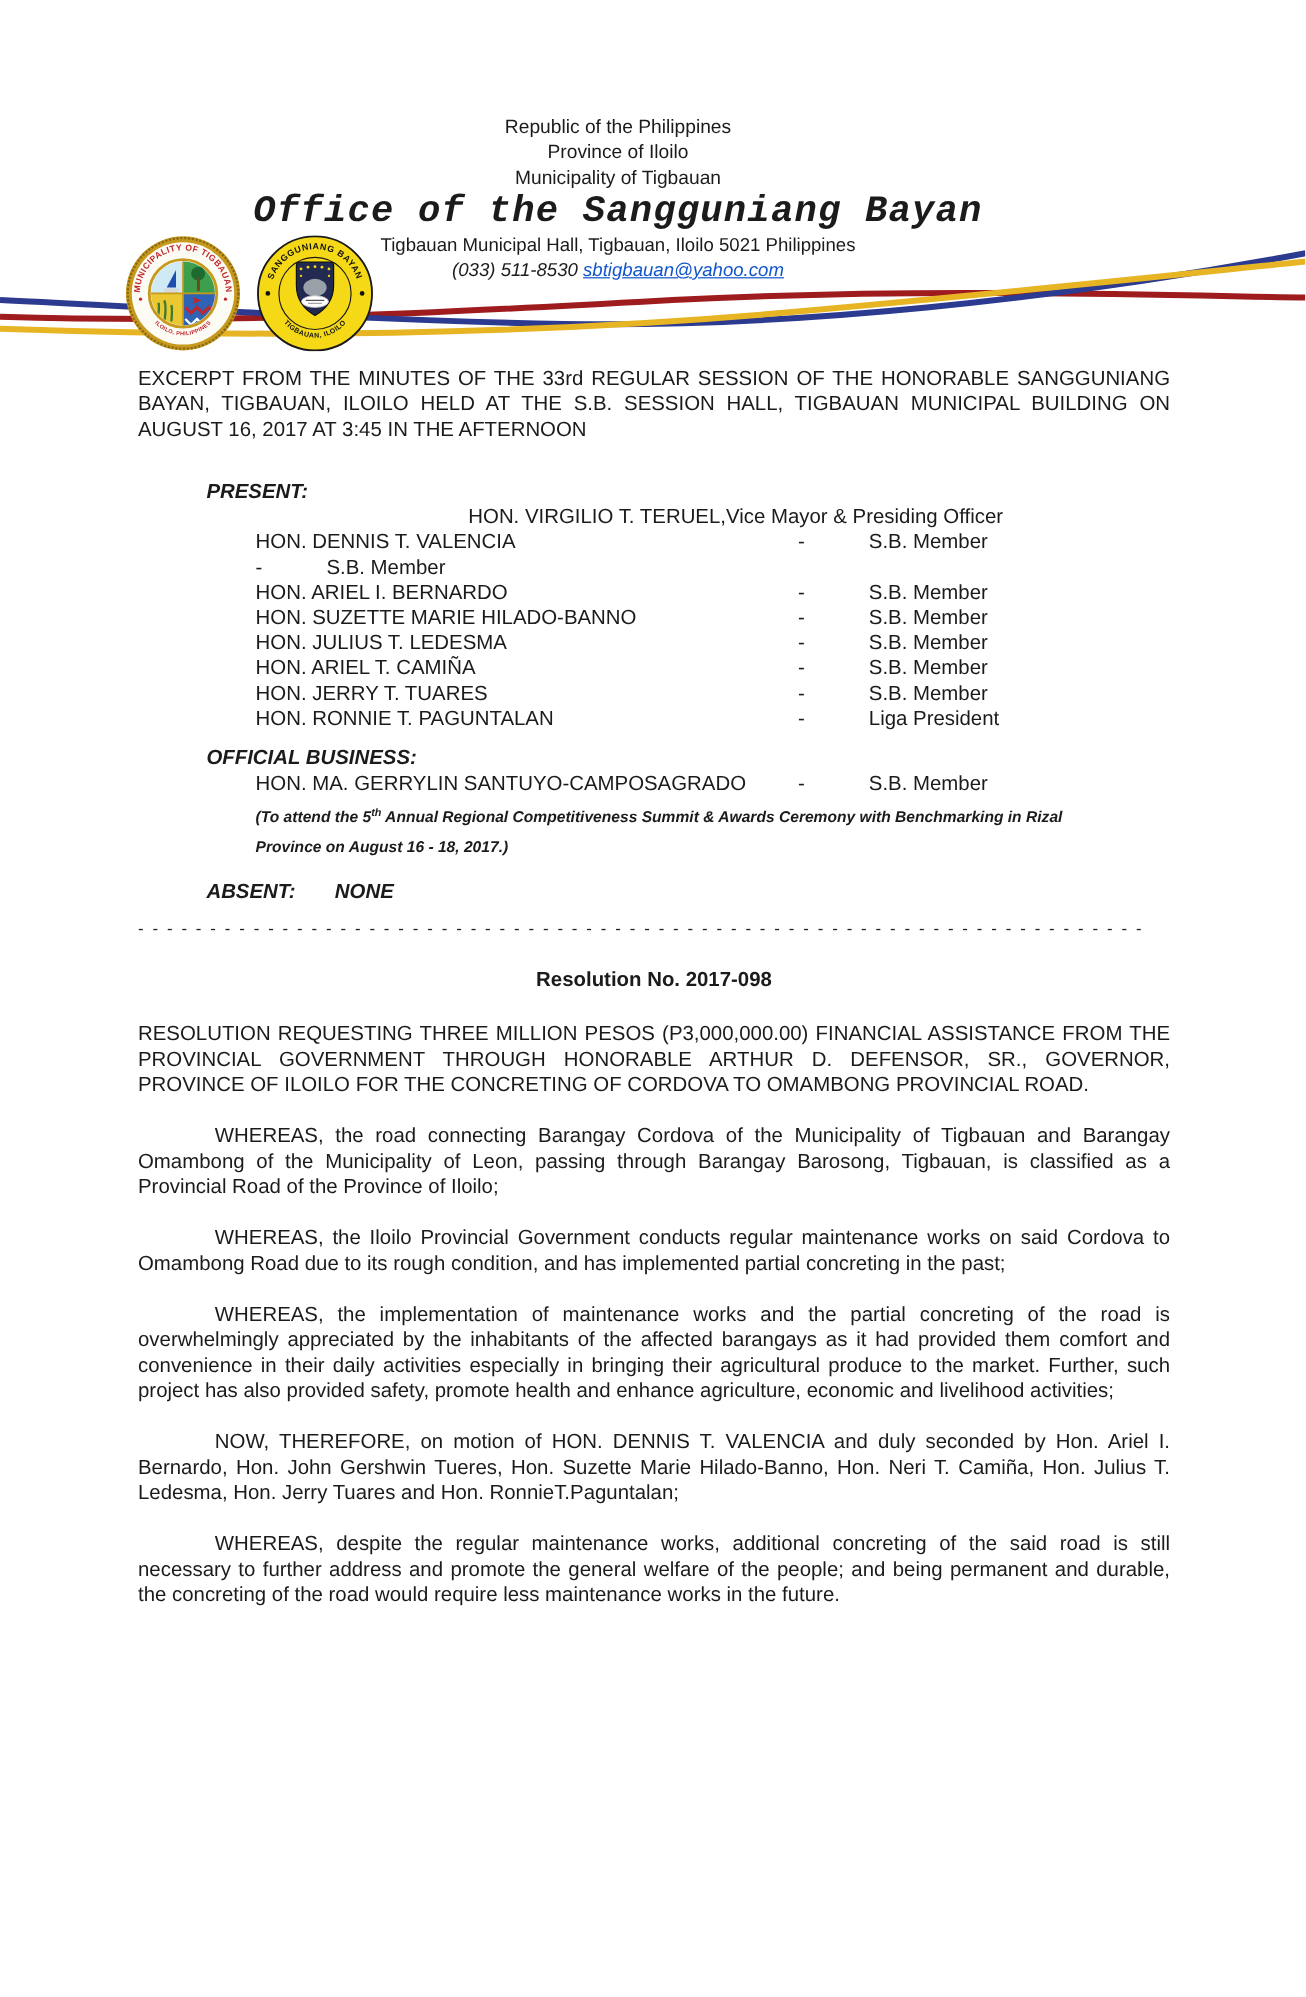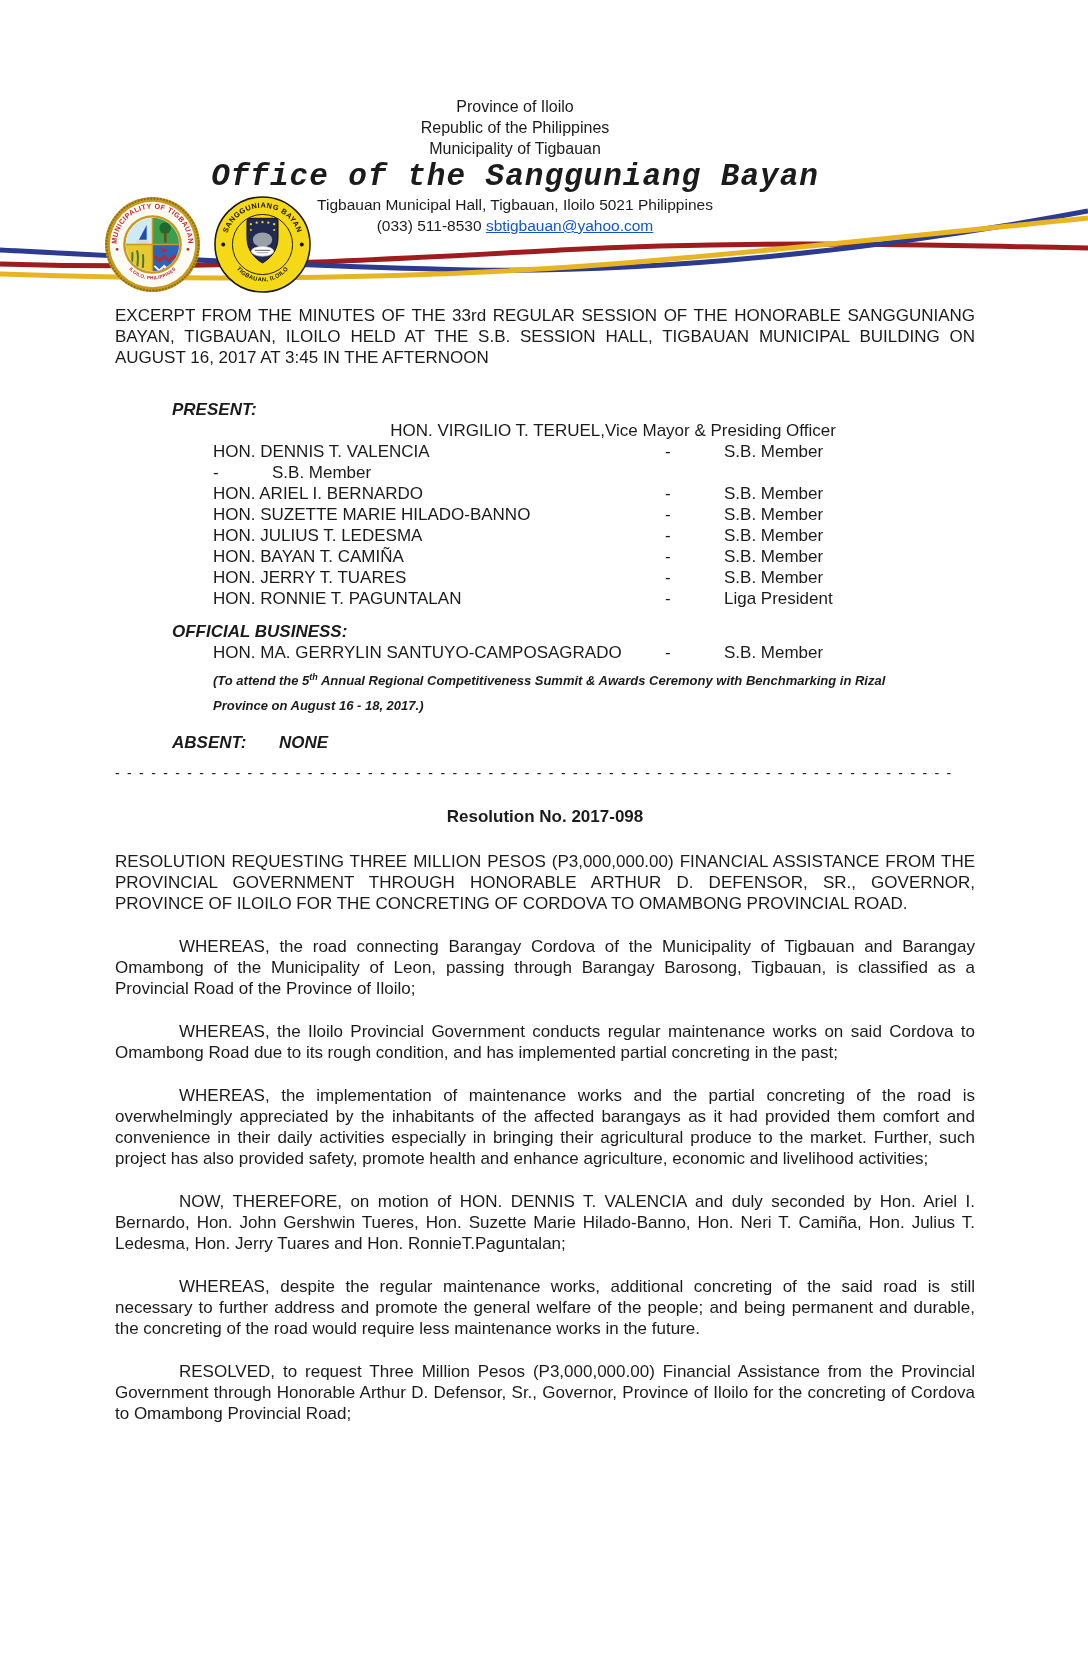--- a/index.html
+++ b/index.html
@@ -23,21 +23,21 @@
   .hline{font-size:16px; line-height:21px;}
   .office-title{
     font-family:Liberation Mono, monospace;
     font-style:italic;
     font-weight:bold;
     font-size:31px;
     line-height:36px;
     letter-spacing:1px;
   }
   .address{font-size:15.5px; line-height:20px;}
-  .contact{font-size:15.5px; line-height:21px;}
+  .contact{font-size:15.5px; line-height:21px;font-style:italic;}
   .email{
     color:#1155cc;
     text-decoration:underline;
     cursor:pointer;
   }
   
   .ribbon{
     position:absolute;
     top:193px; left:0;
     width:1088px; height:110px;
@@ -180,22 +180,22 @@
       <textPath href="#s2top" startOffset="50%" text-anchor="middle">SANGGUNIANG BAYAN</textPath>
     </text>
     <text font-family="Liberation Sans, sans-serif" font-size="6" font-weight="bold" fill="#111111" letter-spacing="0.4">
       <textPath href="#s2bot" startOffset="50%" text-anchor="middle">TIGBAUAN, ILOILO</textPath>
     </text>
     <circle cx="9.5" cy="50" r="2" fill="#111"></circle>
     <circle cx="90.5" cy="50" r="2" fill="#111"></circle>
   </svg>
 
   <div class="header">
+    <div class="hline">Republic of the Philippines</div>
     <div class="hline">Province of Iloilo</div>
-    <div class="hline">Republic of the Philippines</div>
     <div class="hline">Municipality of Tigbauan</div>
     <div class="office-title">Office of the Sangguniang Bayan</div>
     <div class="address">Tigbauan Municipal Hall, Tigbauan, Iloilo 5021 Philippines</div>
     <div class="contact">
       <span>(033) 511-8530</span>
       <span class="email">sbtigbauan@yahoo.com</span>
     </div>
   </div>
 
   <div class="content">
@@ -226,21 +226,21 @@
       <span class="att-name">HON. SUZETTE MARIE HILADO-BANNO</span>
       <span class="att-dash">-</span>
       <span class="att-pos">S.B. Member</span>
     </div>
     <div class="att-row">
       <span class="att-name">HON. JULIUS T. LEDESMA</span>
       <span class="att-dash">-</span>
       <span class="att-pos">S.B. Member</span>
     </div>
     <div class="att-row">
-      <span class="att-name">HON. BAYAN T. CAMIÑA</span>
+      <span class="att-name">HON. ARIEL T. CAMIÑA</span>
       <span class="att-dash">-</span>
       <span class="att-pos">S.B. Member</span>
     </div>
     <div class="att-row">
       <span class="att-name">HON. JERRY T. TUARES</span>
       <span class="att-dash">-</span>
       <span class="att-pos">S.B. Member</span>
     </div>
     <div class="att-row">
       <span class="att-name">HON. RONNIE T. PAGUNTALAN</span>
@@ -269,16 +269,15 @@
 
     <div class="res-number">Resolution No. 2017-098</div>
 
     <div class="res-title">RESOLUTION REQUESTING THREE MILLION PESOS (P3,000,000.00) FINANCIAL ASSISTANCE FROM  THE PROVINCIAL GOVERNMENT THROUGH HONORABLE ARTHUR D. DEFENSOR, SR., GOVERNOR, PROVINCE OF ILOILO FOR THE CONCRETING OF CORDOVA TO OMAMBONG PROVINCIAL ROAD.</div>
 
     <div class="para">WHEREAS, the road connecting Barangay Cordova of the Municipality of Tigbauan and Barangay Omambong of the Municipality of Leon, passing through Barangay Barosong, Tigbauan, is classified as a Provincial Road of the Province of Iloilo;</div>
     <div class="para">WHEREAS, the Iloilo Provincial Government conducts regular maintenance works on said Cordova to Omambong Road due to its rough condition, and has implemented partial concreting in the past;</div>
     <div class="para">WHEREAS, the implementation of maintenance works and the partial concreting of the road  is overwhelmingly appreciated by the inhabitants of the affected barangays as it had provided  them comfort and convenience in their daily activities especially in bringing their agricultural produce to the market.  Further, such project has also provided safety, promote health and enhance agriculture, economic and livelihood activities;</div>
     <div class="para">NOW, THEREFORE, on motion of HON. DENNIS T. VALENCIA and duly seconded by Hon. Ariel I. Bernardo, Hon. John Gershwin Tueres, Hon. Suzette Marie Hilado-Banno, Hon. Neri T. Camiña, Hon. Julius T. Ledesma, Hon. Jerry Tuares and Hon. RonnieT.Paguntalan;</div>
     <div class="para">WHEREAS, despite the regular maintenance works, additional concreting of the said road is still necessary to further address and promote the general welfare of the people; and being permanent and durable, the concreting of the road would require less maintenance works in the future.</div>
-    <div class="para">RESOLVED, to request Three Million Pesos (P3,000,000.00) Financial Assistance from the Provincial Government through Honorable Arthur D. Defensor, Sr., Governor, Province of Iloilo for the concreting of Cordova to Omambong Provincial Road;</div>
 
   </div>
 </div>
 
 </body></html>

